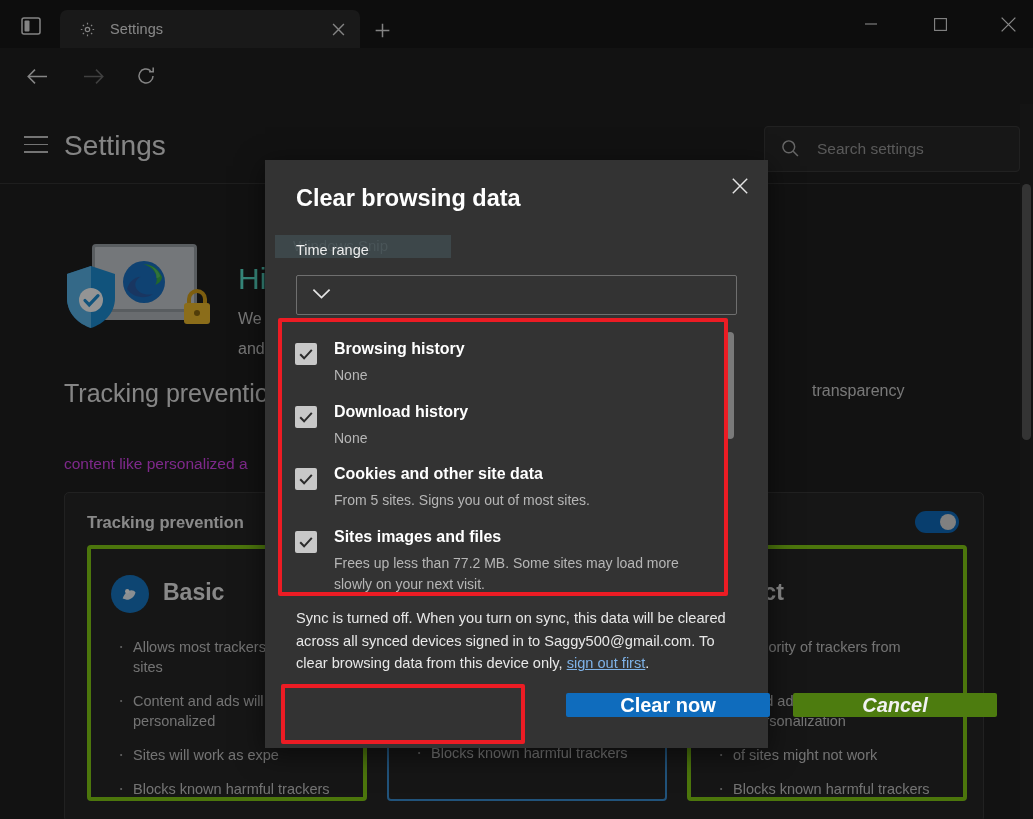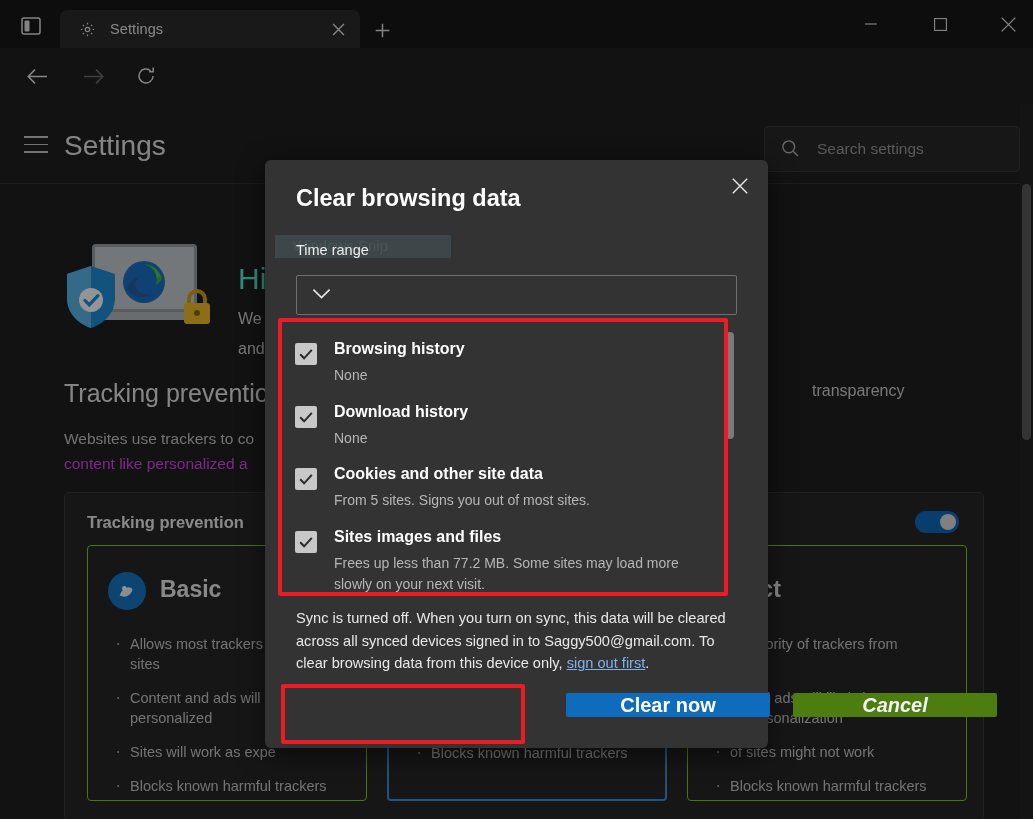--- a/index.html
+++ b/index.html
@@ -132,21 +132,21 @@
   .tp-panel-title { position: absolute; left: 22px; top: 20px; font-size: 16.5px; color: #ededed; font-weight: 700; }
   .tp-toggle {
     position: absolute; right: 24px; top: 18px; width: 44px; height: 22px;
     background: #0f6cbd; border-radius: 11px;
   }
   .tp-toggle .knob { position: absolute; right: 3px; top: 3px; width: 16px; height: 16px;
     background: #dcdcdc; border-radius: 50%; }
 
   .tcard {
     position: absolute; top: 52px; width: 280px; height: 256px;
-    border: 1px solid #84cc16; border-radius: 4px; background: #272727;
+    border: 4px solid #84cc16; border-radius: 4px; background: #272727;
   }
   .tcard.sel { border: 2px solid #3a8fd4; }
   .tcard-c1 { left: 22px; }
   .tcard-c2 { left: 322px; }
   .tcard-c3 { left: 622px; }
   .tcard .badge { position: absolute; left: 20px; top: 26px; width: 38px; height: 38px;
     border-radius: 50%; background: #1778c4; display:flex; align-items:center; justify-content:center; }
   .tcard .cname { position: absolute; left: 72px; top: 30px; font-size: 23px; color: #ececec; font-weight: 700; }
   .tcard ul { position: absolute; left: 22px; top: 88px; width: 244px; list-style: none; }
   .tcard li { position: relative; padding-left: 20px; margin-bottom: 14px;
@@ -156,21 +156,21 @@
 
   
   .page-sb { position: absolute; right: 0; top: 0; width: 13px; height: 715px; background: #232323; }
   .page-sb .thumb { position: absolute; left: 2px; top: 80px; width: 9px; height: 256px;
     background: #5b5b5b; border-radius: 5px; }
 
   
   .scrim { position: absolute; inset: 0; background: rgba(0,0,0,0.42); }
   .dialog {
     position: absolute; left: 265px; top: 160px; width: 503px; height: 588px;
-    background: #333333; border-radius: 6px; box-shadow: 0 6px 26px rgba(0,0,0,.55); padding-left: 32px;
+    background: #333333; border-radius: 0; box-shadow: 0 6px 26px rgba(0,0,0,.55); padding-left: 32px;
   }
   .dlg-close { position: absolute; right: 12px; top: 10px; width: 32px; height: 32px;
     display: flex; align-items: center; justify-content: center; }
   .dlg-title { position: absolute; left: 31px; top: 25px; font-size: 23.5px; color: #ffffff; font-weight: 700; }
 
   .snipbar { position: absolute; left: 10px; top: 75px; width: 176px; height: 23px;
     background: #3f4b4f; opacity: .85; }
   .snipbar span { position: absolute; left: 18px; top: 2px; font-size: 15px; color: #4e5b5f; white-space: nowrap; }
 
   .tr-label { position: absolute; left: 31px; top: 82px; font-size: 14.5px; color: #ededed; }
@@ -380,21 +380,20 @@
       </svg>
     </div>
   </div>
 
   <div class="hi-head">Hi</div>
   <div class="hi-line1">We</div>
   <div class="hi-line1b">transparency</div>
   <div class="hi-line2">and</div>
 
   <div class="tp-head">Tracking prevention</div>
-  <div class="tp-p1">Websites use trackers to co</div>
   <div class="tp-p1b">prove sites and show you</div>
   <div class="tp-p2">content like personalized a</div>
   <div class="tp-p2b">visited.</div>
 
   <div class="tp-panel">
     <div class="tp-panel-title">Tracking prevention</div>
     <div class="tp-toggle">
       <div class="knob"></div>
     </div>
 

